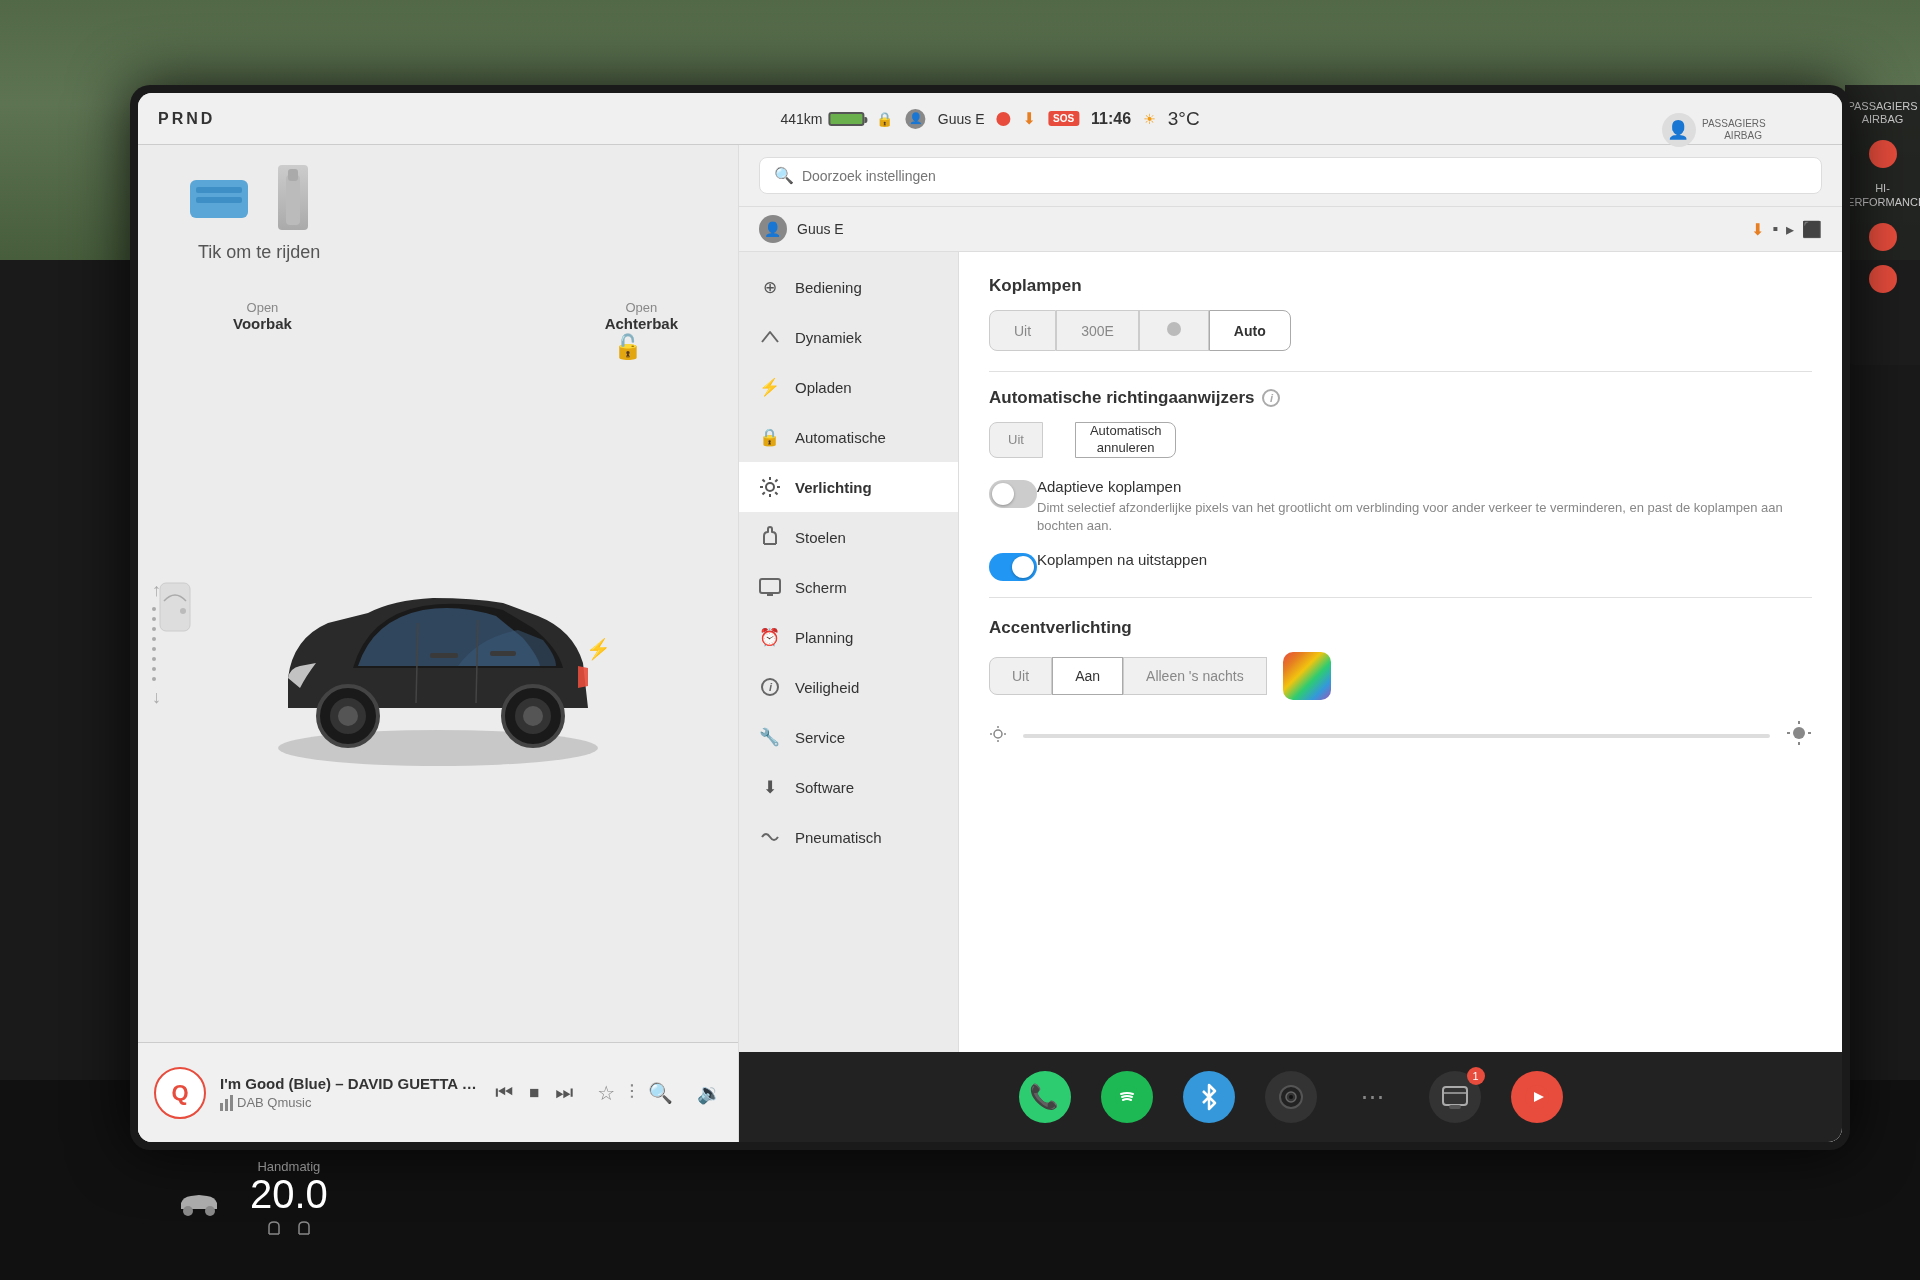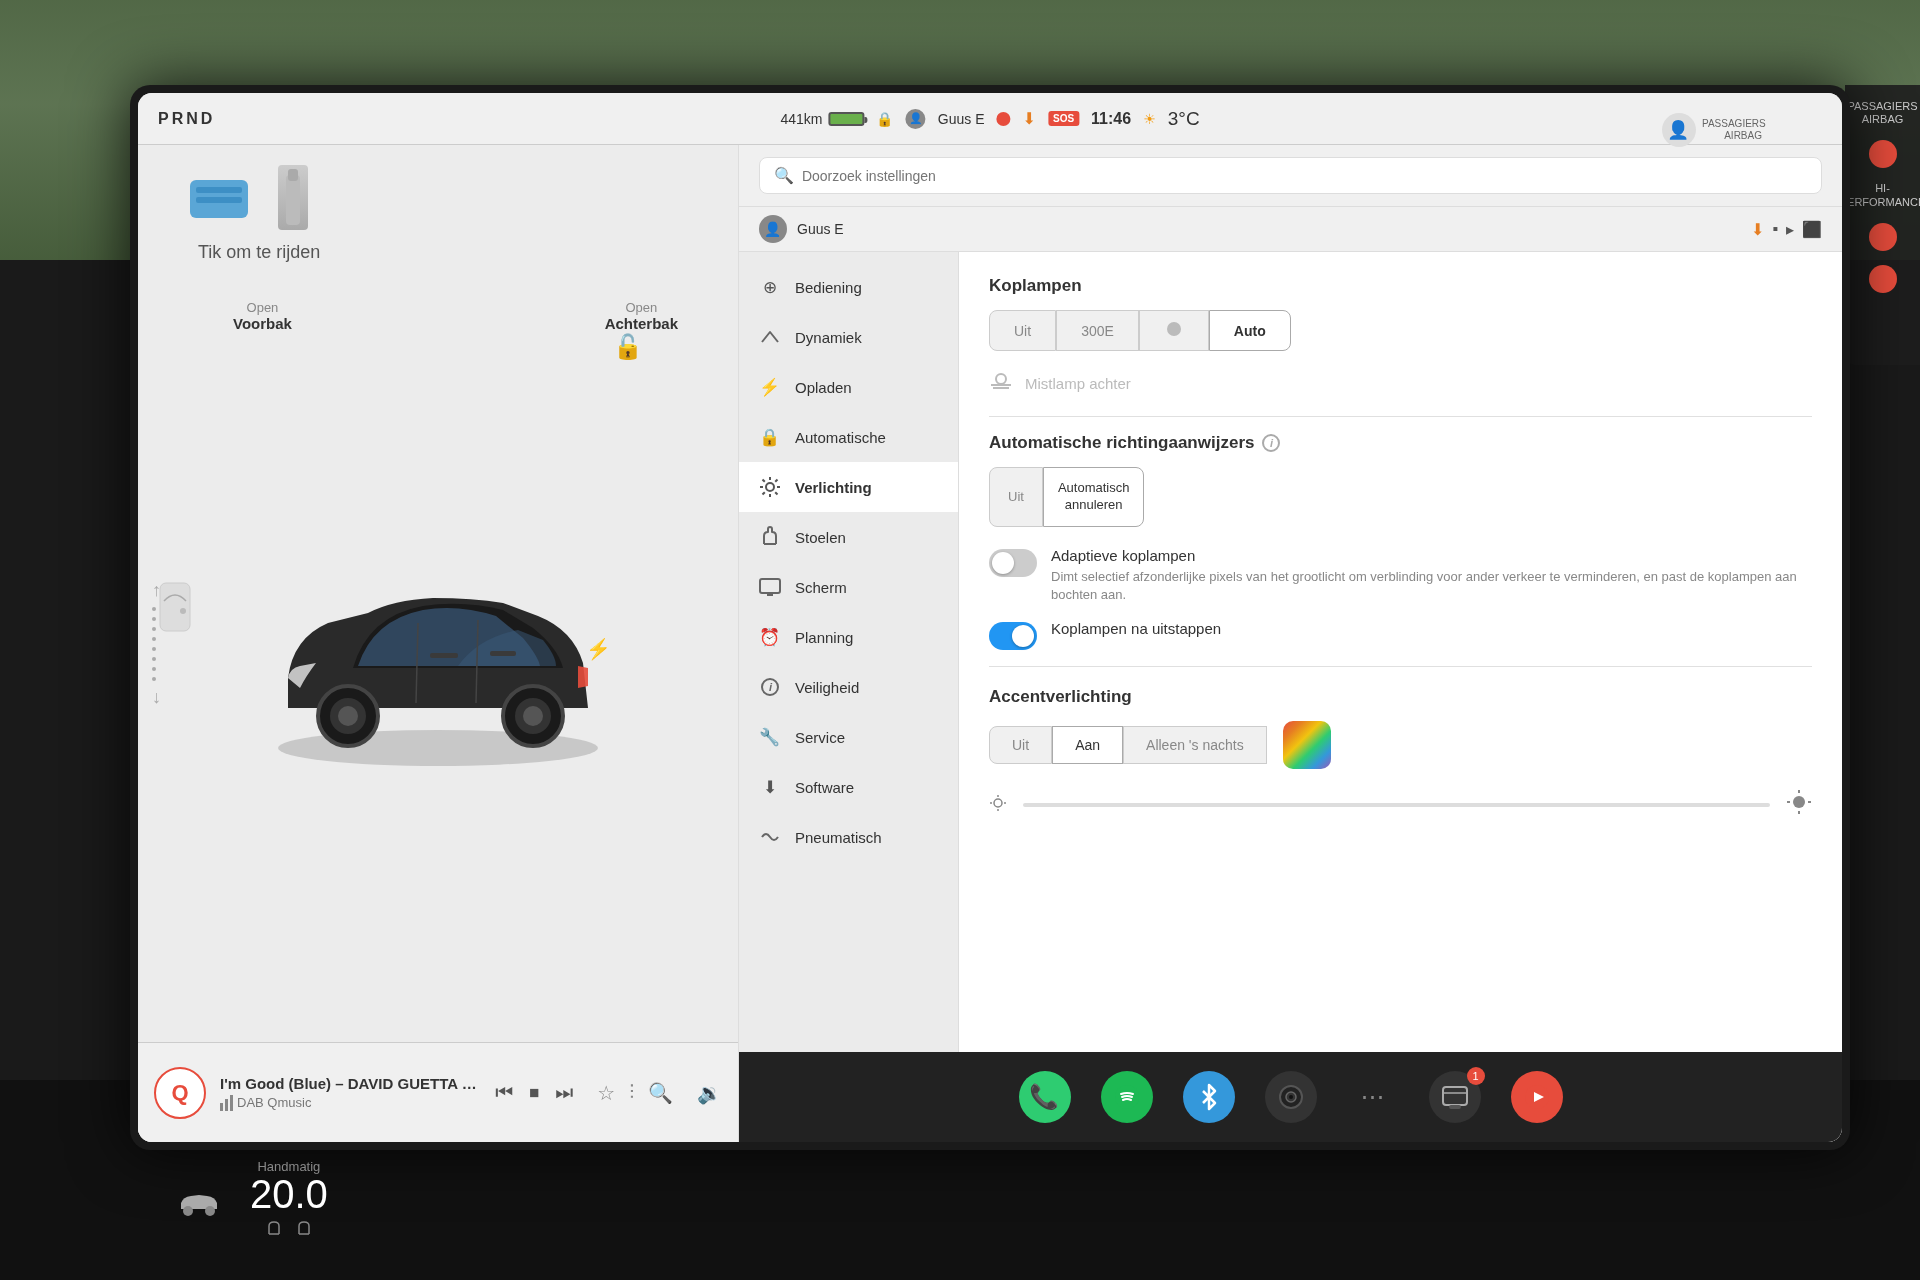--- a/index.html
+++ b/index.html
@@ -528,21 +528,20 @@
       background: white;
       color: #333;
       font-weight: 500;
       border-color: #aaa;
     }
 
     
     .toggle-row {
       display: flex;
       align-items: flex-start;
-      gap: 14px;
       margin: 16px 0;
     }
     .toggle {
       width: 48px;
       height: 28px;
       border-radius: 14px;
       position: relative;
       cursor: pointer;
       flex-shrink: 0;
       margin-top: 2px;
@@ -1017,40 +1016,30 @@
               <button class="btn-option">Uit</button>
               <button class="btn-option">300E</button>
               <button class="btn-option">
                 <svg width="20" height="16" viewBox="0 0 20 16">
                     <circle cx="10" cy="8" r="7" fill="#bbb"></circle>
                   </svg>
               </button>
               <button class="btn-option active">Auto</button>
             </div>
 
-            <div class="mistlamp-row">
-              <span class="fog-icon">
-                <svg width="24" height="20" viewBox="0 0 24 20">
-                  <circle cx="12" cy="8" r="5" fill="none" stroke="#bbb" stroke-width="2"></circle>
-                  <line x1="2" y1="14" x2="22" y2="14" stroke="#bbb" stroke-width="2"></line>
-                  <line x1="4" y1="17" x2="20" y2="17" stroke="#bbb" stroke-width="2"></line>
-                </svg>
-              </span>
-              <span>Mistlamp achter</span>
-            </div>
 
             <div class="divider"></div>
 
             <div class="section-with-info">
               <span class="section-title" style="margin-bottom:0;">Automatische richtingaanwijzers</span>
               <div class="info-icon">i</div>
             </div>
             <div class="button-group">
               <button class="btn-option-multi">Uit</button>
-              <button class="btn-option-multi active" style="line-height:1.3; padding: 12px 14px;">Automatisch<br>annuleren</button>
+              <button class="btn-option-multi active" style="line-height:1.3; padding: 0 14px; margin-left: 32px;">Automatisch<br>annuleren</button>
             </div>
 
             <div class="toggle-row">
               <div class="toggle off">
                 <div class="toggle-knob"></div>
               </div>
               <div>
                 <div class="toggle-text">Adaptieve koplampen</div>
                 <div class="toggle-desc">Dimt selectief afzonderlijke pixels van het grootlicht om verblinding voor ander verkeer te verminderen, en past de koplampen aan bochten aan.</div>
               </div>

